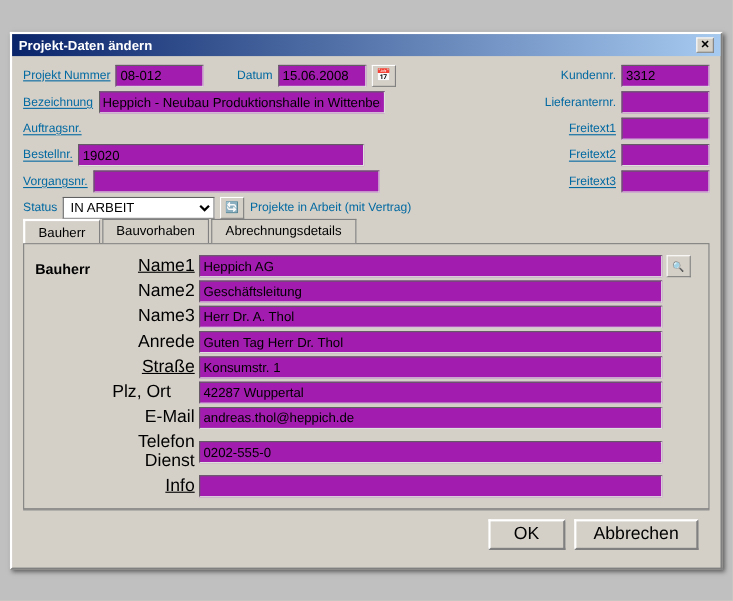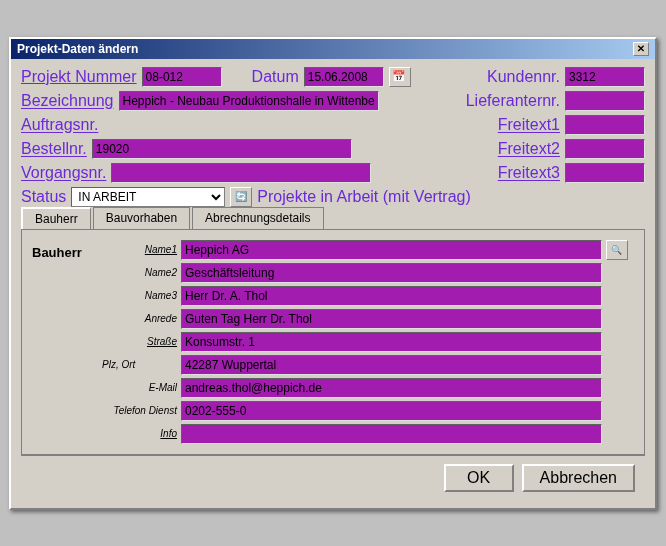--- a/index.html
+++ b/index.html
@@ -48,22 +48,22 @@
     }
     .dialog-content {
       padding: 8px 10px;
     }
     .form-row {
       display: flex;
       align-items: center;
       margin-bottom: 4px;
     }
     .label {
-      font-size: 16px;
-      color: #6d28d9;
+      font-size: 11px;
+      color: #0369a1;
     }
     .label-underline {
       text-decoration: underline;
       text-underline-offset: 2px;
     }
     input[type="text"] {
       background: #a21caf;
       border: 1px solid #808080;
       border-top-color: #606060;
       border-left-color: #606060;
@@ -117,22 +117,21 @@
       font-weight: normal;
     }
     .tab-content {
       border: 1px solid #808080;
       border-top-color: #808080;
       background: #d4d0c8;
       padding: 10px;
     }
     .field-label {
       text-align: right;
-      font-size: 10px;
-      font-style: italic;
+      font-size: 16px;
     }
     .bottom-bar {
       display: flex;
       justify-content: flex-end;
       padding: 8px 10px;
       gap: 8px;
       border-top: 1px solid #808080;
     }
     .btn {
       background: #d4d0c8;
@@ -223,21 +222,21 @@
     <div class="form-row" style="gap:5px; margin-bottom:4px;">
       <span class="label label-underline">Vorgangsnr.</span>
       <input type="text" style="width: 260px;" value="">
       <span style="flex:1;"></span>
       <span class="label" style="text-decoration:underline;text-underline-offset:2px;">Freitext3</span>
       <input type="text" style="width: 80px;" value="">
     </div>
 
     <div class="form-row" style="gap:5px; margin-bottom:0;">
       <span class="label">Status</span>
-      <select style="width:154px;">
+      <select style="width:138px;">
         <option>IN ARBEIT</option>
       </select>
       <div class="small-btn">🔄</div>
       <span class="label">Projekte in Arbeit (mit Vertrag)</span>
     </div>
 
     <div class="tabs">
       <div class="tab active">Bauherr</div>
       <div class="tab">Bauvorhaben</div>
       <div class="tab">Abrechnungsdetails</div>

